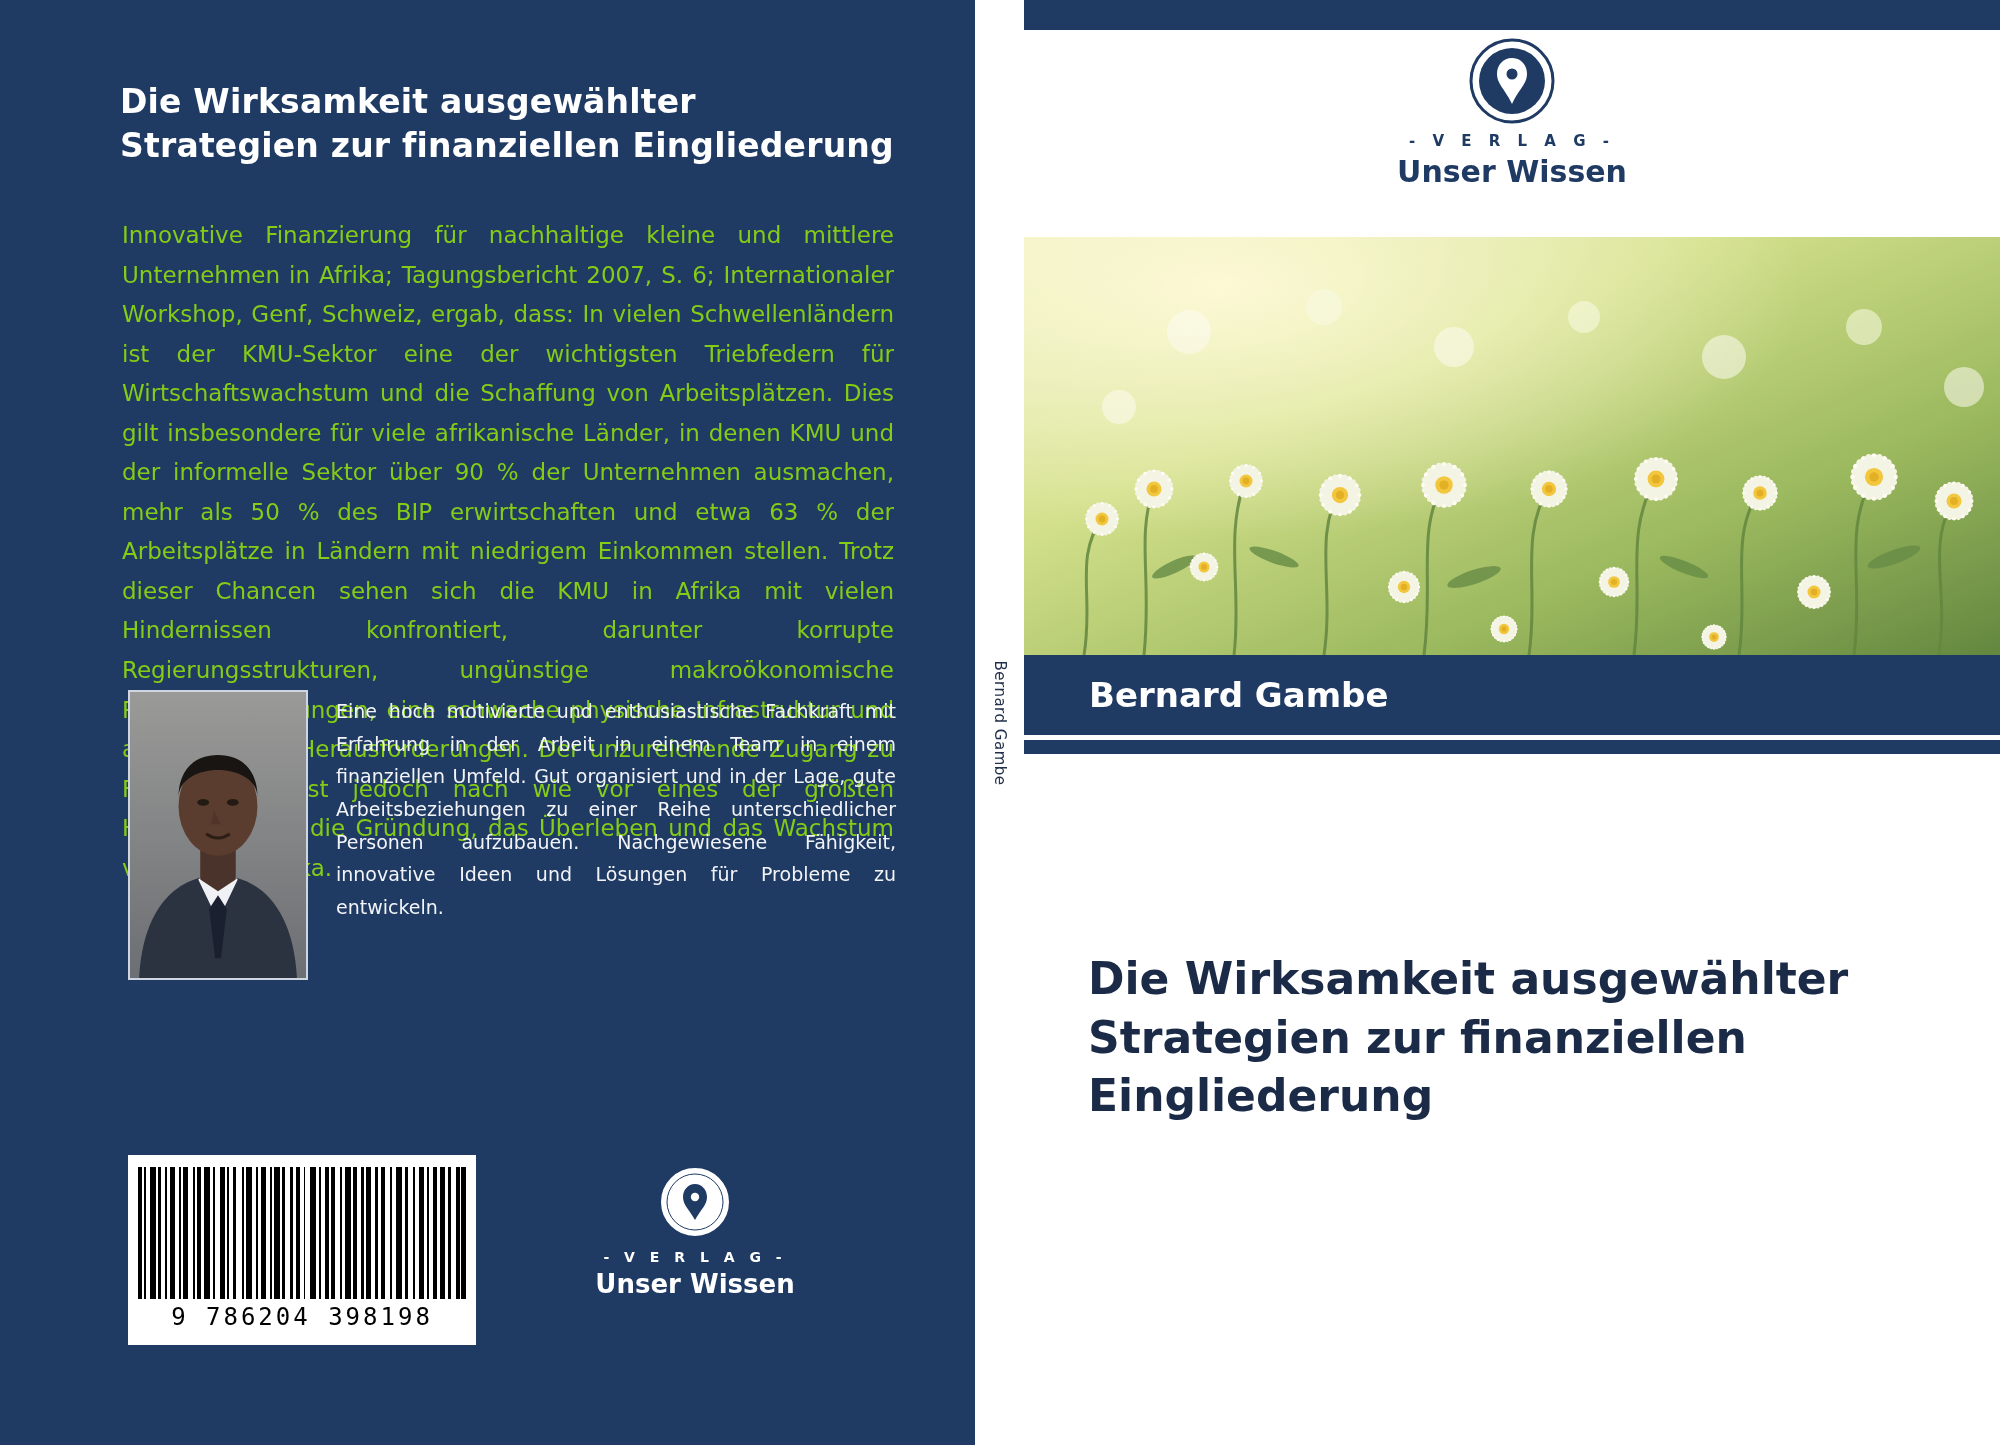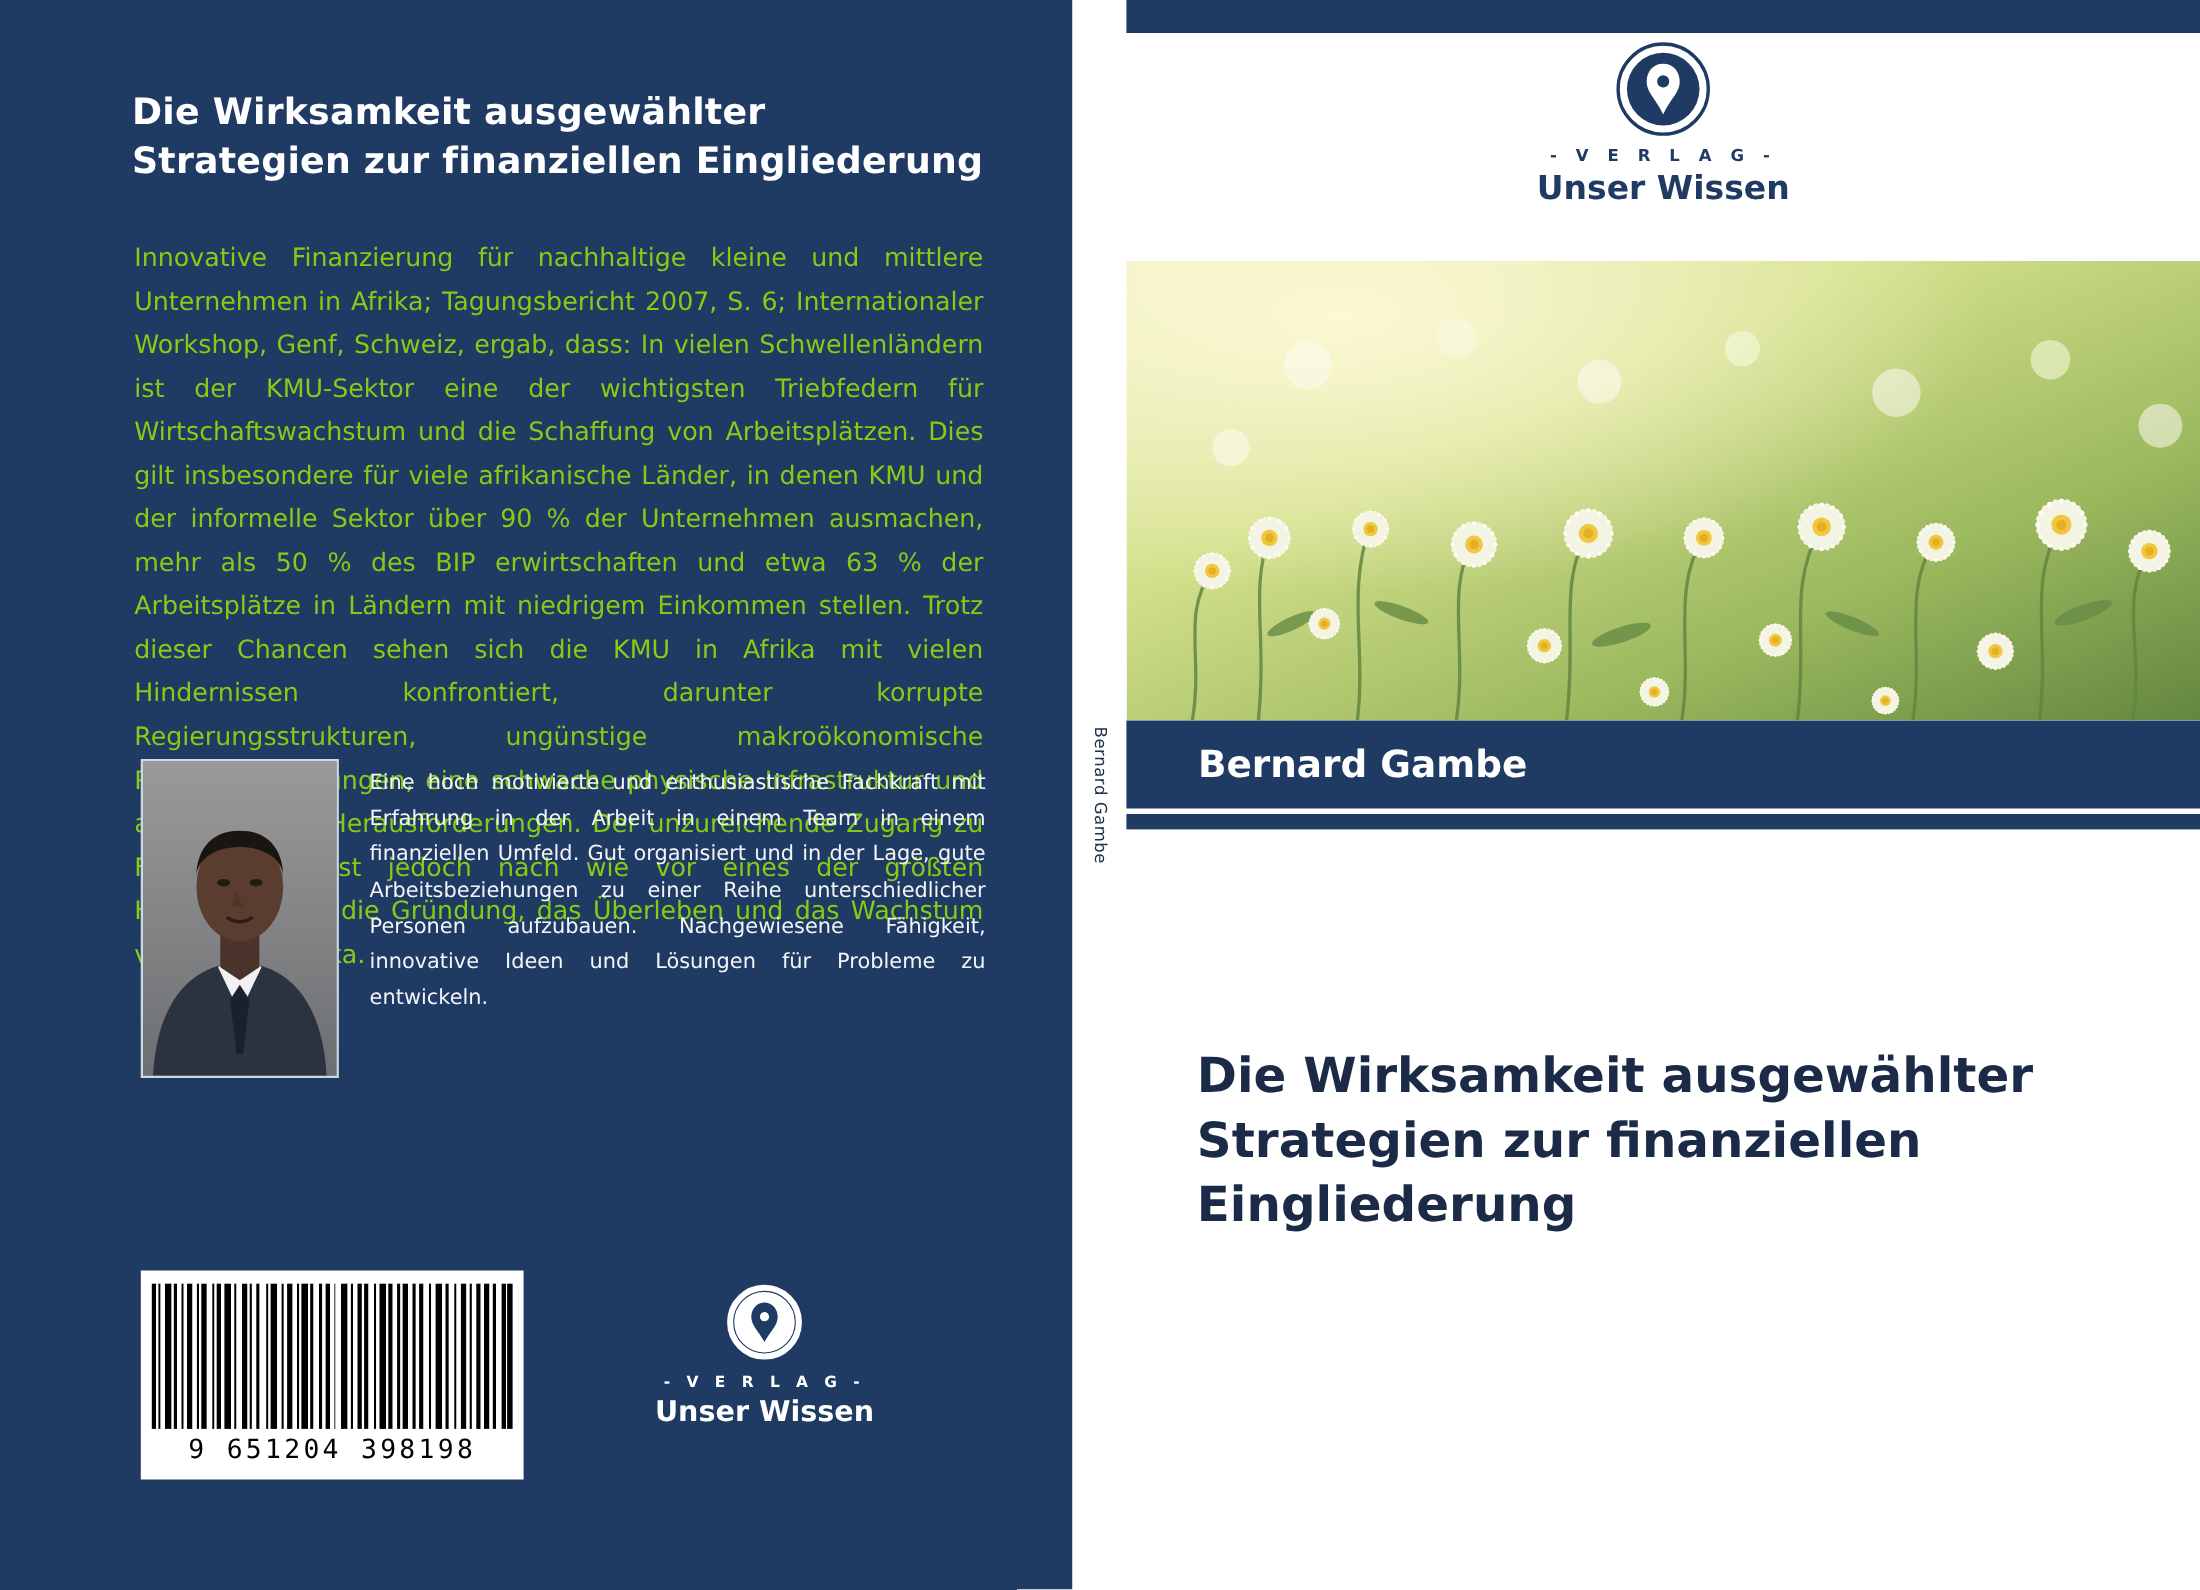--- a/index.html
+++ b/index.html
@@ -299,21 +299,21 @@
         <i style="width:4px"></i>
           <i style="width:4px;background:#fff"></i>
           <i style="width:6px"></i>
           <i style="width:3px;background:#fff"></i>
         <i style="width:3px"></i>
           <i style="width:6px;background:#fff"></i>
           <i style="width:4px"></i>
           <i style="width:2px;background:#fff"></i>
         <i style="width:5px"></i>
       </div>
-      <div class="barcode-num">9 651204 398198</div>
+      <div class="barcode-num">9 786204 398198</div>
     </div>
 
     <div class="pub-back">
       <div class="seal">
         <svg viewBox="0 0 74 74">
           <circle cx="37" cy="37" r="35" fill="#ffffff" stroke="#1f3a63" stroke-width="2"></circle>
           <circle cx="37" cy="37" r="28" fill="#ffffff" stroke="#1f3a63" stroke-width="1"></circle>
           <path d="M37 19 c-7 0 -12 6 -12 13 c0 8 6 12 12 23 c6 -11 12 -15 12 -23 c0 -7 -5 -13 -12 -13 Z" fill="#1f3a63"></path>
           <circle cx="37" cy="32" r="4.2" fill="#ffffff"></circle>
         </svg>

